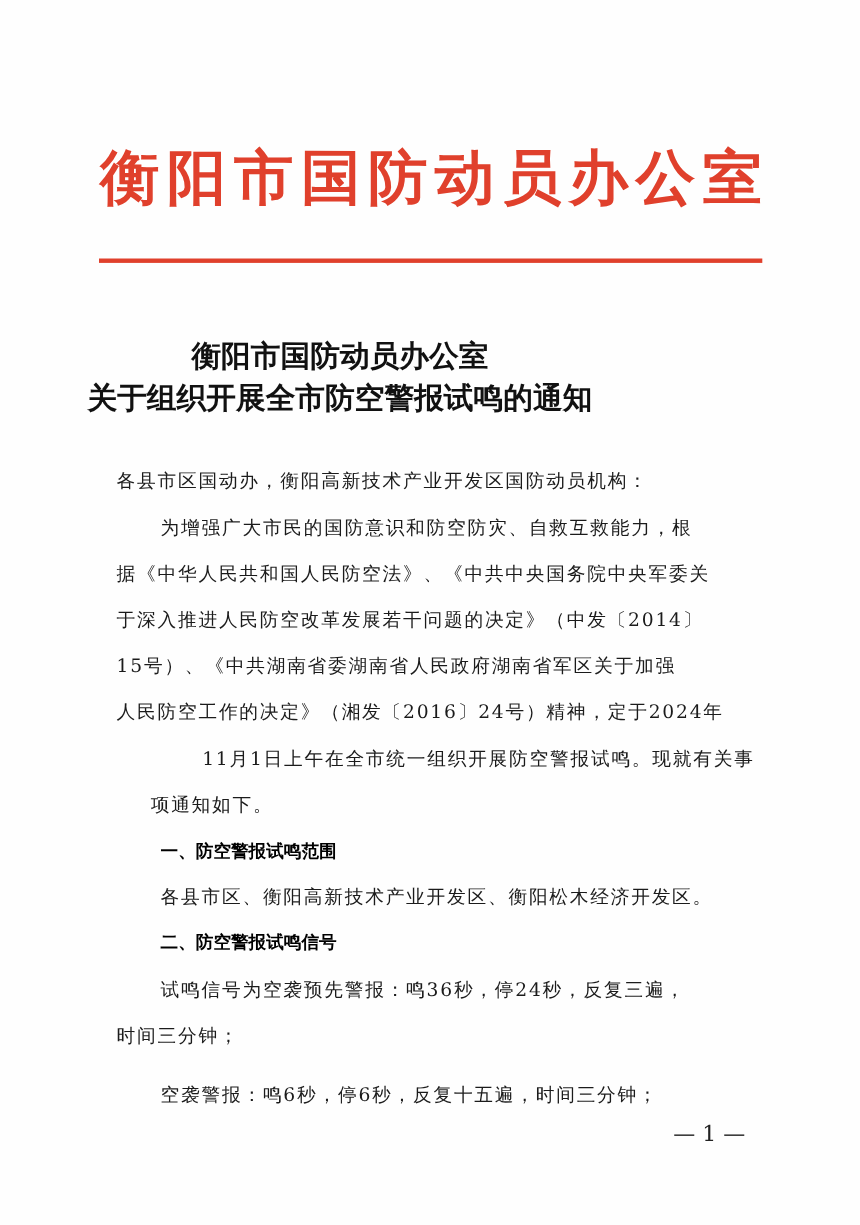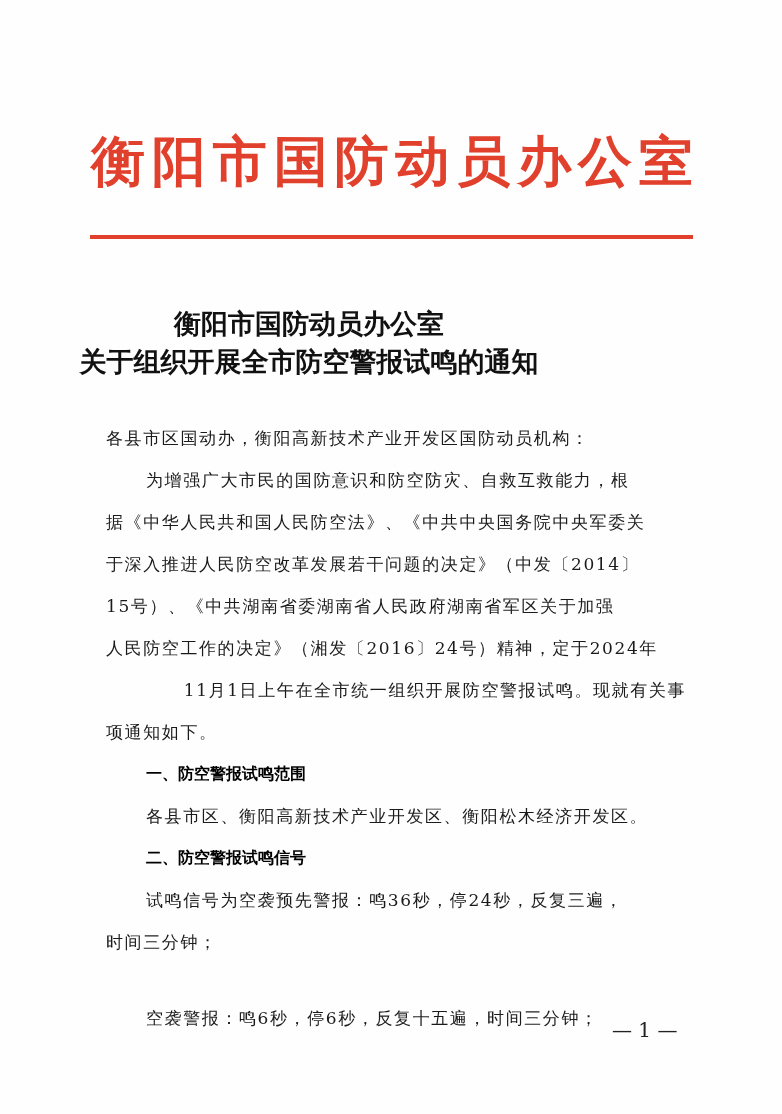--- a/index.html
+++ b/index.html
@@ -117,24 +117,24 @@
   <div class="doc-title l2">关于组织开展全市防空警报试鸣的通知</div>
 
   <div class="body-line" style="top:424px;">各县市区国动办，衡阳高新技术产业开发区国防动员机构：</div>
 
   <div class="body-line indent" style="top:466px;">为增强广大市民的国防意识和防空防灾、自救互救能力，根</div>
   <div class="body-line" style="top:508px;">据《中华人民共和国人民防空法》、《中共中央国务院中央军委关</div>
   <div class="body-line" style="top:550px;">于深入推进人民防空改革发展若干问题的决定》（中发〔2014〕</div>
   <div class="body-line" style="top:592px;">15号）、《中共湖南省委湖南省人民政府湖南省军区关于加强</div>
   <div class="body-line" style="top:634px;">人民防空工作的决定》（湘发〔2016〕24号）精神，定于2024年</div>
   <div class="body-line" style="top:676px;text-align:right;">11月1日上午在全市统一组织开展防空警报试鸣。现就有关事</div>
-  <div class="body-line" style="top:718px;">项通知如下。</div>
+  <div class="body-line" style="top:718px;margin-left:31px;">项通知如下。</div>
 
   <div class="heading" style="top:760px;">一、防空警报试鸣范围</div>
   <div class="body-line indent" style="top:802px;">各县市区、衡阳高新技术产业开发区、衡阳松木经济开发区。</div>
 
   <div class="heading" style="top:844px;font-family:Liberation Serif, serif;">二、防空警报试鸣信号</div>
   <div class="body-line indent" style="top:886px;">试鸣信号为空袭预先警报：鸣36秒，停24秒，反复三遍，</div>
   <div class="body-line" style="top:928px;">时间三分钟；</div>
-  <div class="body-line indent" style="top:1004px;">空袭警报：鸣6秒，停6秒，反复十五遍，时间三分钟；</div>
+  <div class="body-line indent" style="top:982px;">空袭警报：鸣6秒，停6秒，反复十五遍，时间三分钟；</div>
 
   <div class="page-num" style="top:1018px;">— 1 —</div>
 </div>
 
 </body></html>

